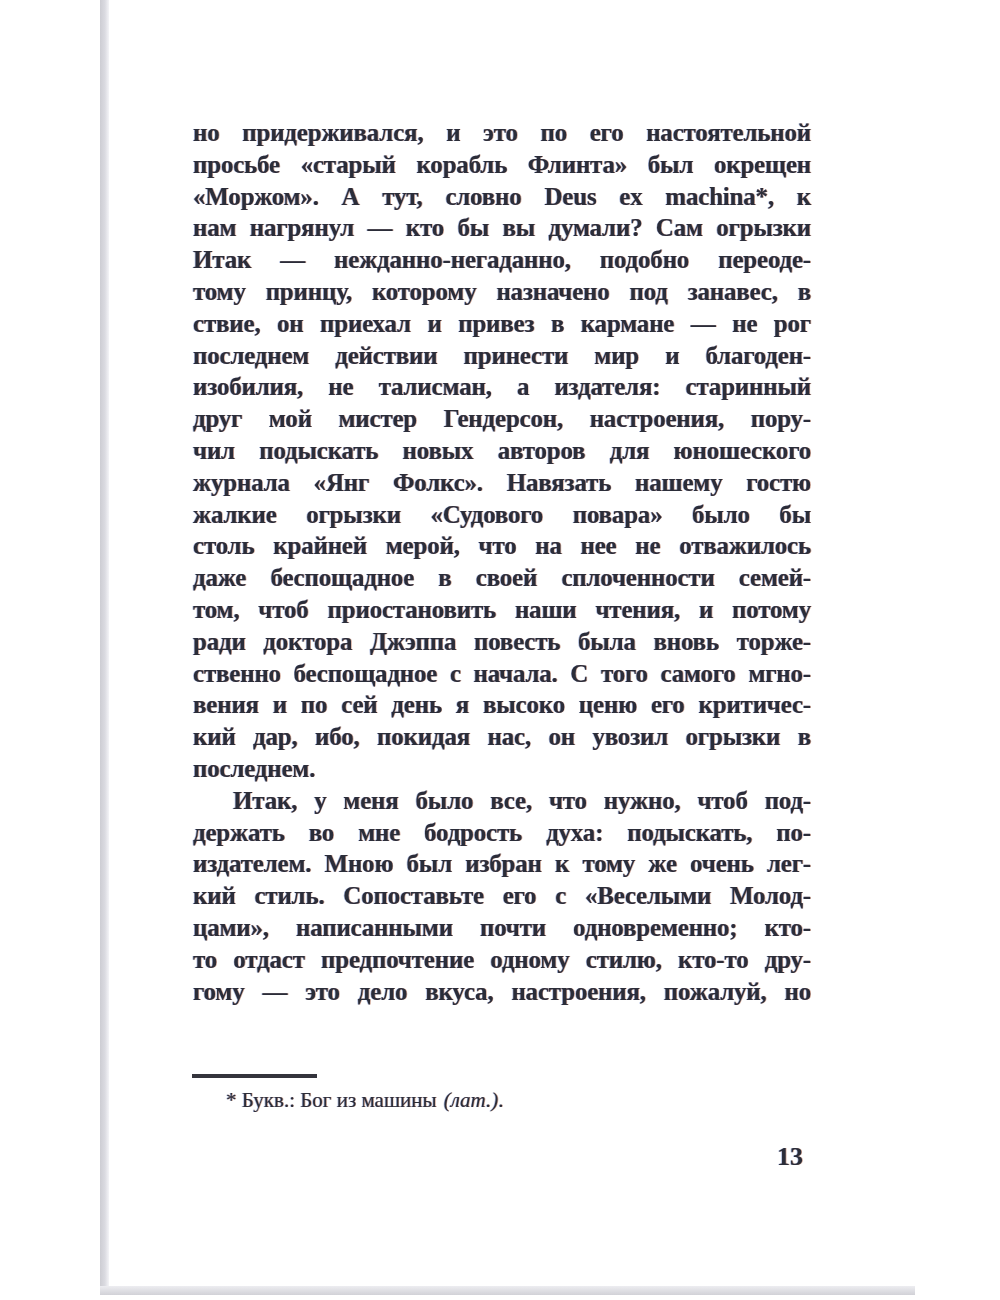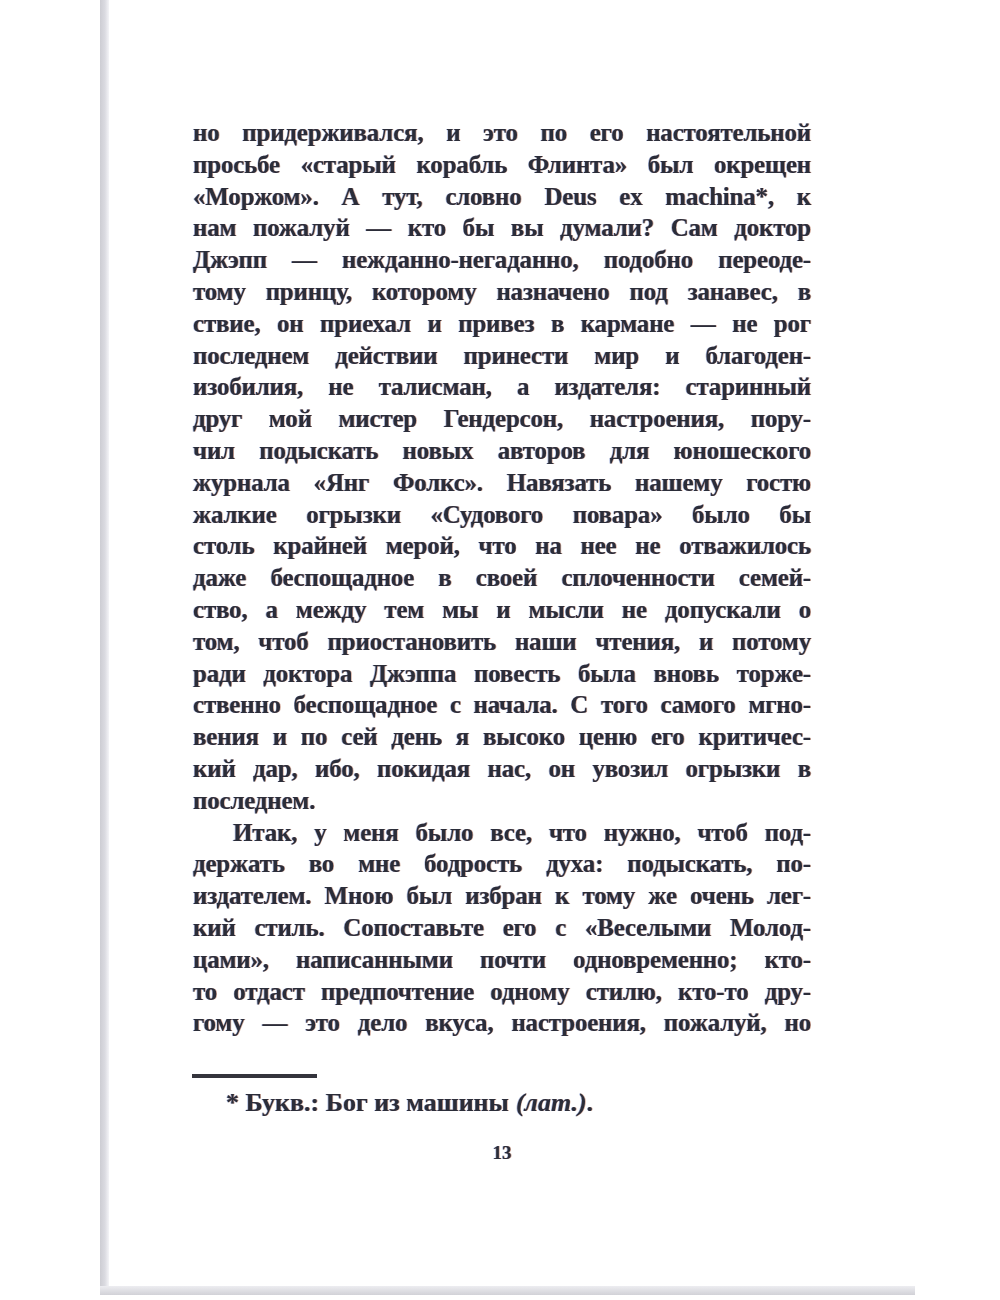--- a/index.html
+++ b/index.html
@@ -47,58 +47,57 @@
   .foot-rule {
     position: absolute;
     left: 184px; top: 1074px;
     width: 125px; height: 4px;
     background: #34343c;
   }
   .footnote {
     position: absolute;
     left: 185px; top: 1088px;
     width: 618px;
-    font-size: 26px;
-    font-weight: bold;
+    font-size: 21px;
+    font-weight: normal;
     text-indent: 33px;
   }
   .footnote .latin { font-style: italic; margin-left: 7px; }
   .page-num {
     position: absolute;
-    left: 185px; top: 1142px;
+    left: 177px; top: 1142px;
     width: 618px;
-    text-align: center;
-    font-size: 19px;
+    text-align: right;
+    font-size: 26px;
     font-weight: bold;
   }
 </style>
 </head>
 <body>
 
 <div class="scan">
   <div class="edge-left"></div>
   <div class="edge-bottom"></div>
 
   <div class="text-block ink">
       <div class="line">но придерживался, и это по его настоятельной</div>
       <div class="line">просьбе «старый корабль Флинта» был окрещен</div>
       <div class="line">«Моржом». А тут, словно Deus ex machina*, к</div>
-      <div class="line">нам пожалуй — кто бы вы думали? Сам доктор</div>
-      <div class="line">Джэпп — нежданно-негаданно, подобно переоде-</div>
+      <div class="line">нам нагрянул — кто бы вы думали? Сам огрызки</div>
+      <div class="line">Итак — нежданно-негаданно, подобно переоде-</div>
       <div class="line">тому принцу, которому назначено под занавес, в</div>
       <div class="line">ствие, он приехал и привез в кармане — не рог</div>
       <div class="line">последнем действии принести мир и благоден-</div>
       <div class="line">изобилия, не талисман, а издателя: старинный</div>
       <div class="line">друг мой мистер Гендерсон, настроения, пору-</div>
       <div class="line">чил подыскать новых авторов для юношеского</div>
       <div class="line">журнала «Янг Фолкс». Навязать нашему гостю</div>
       <div class="line">жалкие огрызки «Судового повара» было бы</div>
       <div class="line">столь крайней мерой, что на нее не отважилось</div>
       <div class="line">даже беспощадное в своей сплоченности семей-</div>
-      <div class="line">ство, а между тем мы и мысли не допускали о</div>
       <div class="line">том, чтоб приостановить наши чтения, и потому</div>
       <div class="line">ради доктора Джэппа повесть была вновь торже-</div>
       <div class="line">ственно беспощадное с начала. С того самого мгно-</div>
       <div class="line">вения и по сей день я высоко ценю его критичес-</div>
       <div class="line">кий дар, ибо, покидая нас, он увозил огрызки в</div>
       <div class="line no-just">последнем.</div>
       <div class="line indent">Итак, у меня было все, что нужно, чтоб под-</div>
       <div class="line">держать во мне бодрость духа: подыскать, по-</div>
       <div class="line">издателем. Мною был избран к тому же очень лег-</div>
       <div class="line">кий стиль. Сопоставьте его с «Веселыми Молод-</div>

